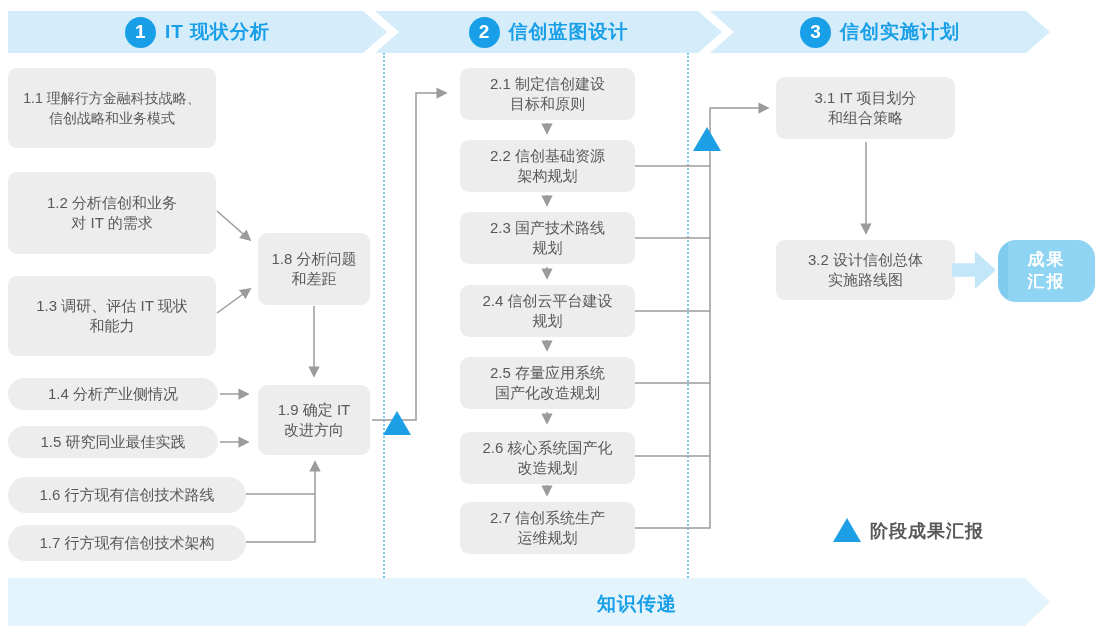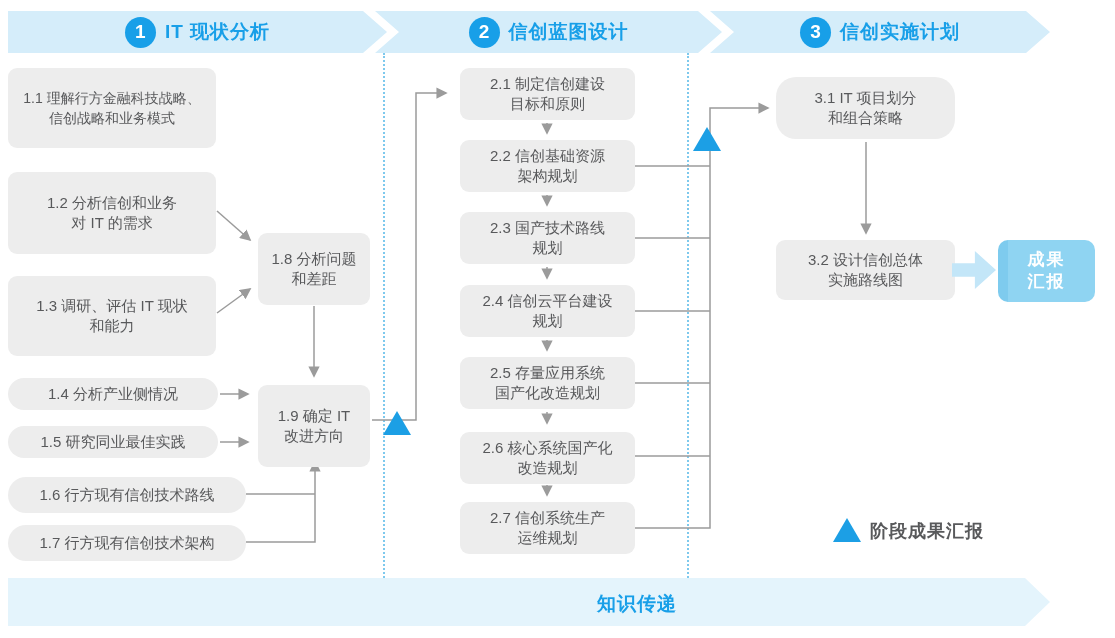--- a/index.html
+++ b/index.html
@@ -27,21 +27,21 @@
   .box span { white-space:nowrap; }
   .box.small-font { font-size:14px; }
   .pill { border-radius:18px;justify-content:center; }
 
   
   .tri { position:absolute; width:0; height:0;
          border-left:14px solid transparent; border-right:14px solid transparent;
          border-bottom:24px solid #1C9FE5; }
 
   
-  .result-box { position:absolute; left:998px; top:240px; width:97px; height:62px; border-radius:10px;
+  .result-box { position:absolute; left:998px; top:240px; width:97px; height:62px; border-radius:18px;
                 background:linear-gradient(90deg,#7ECBEE 0px,#7ECBEE 10px,#8FD4F2 10px);
                 color:#fff; font-weight:bold; font-size:17px; line-height:22px; letter-spacing:2px;
                 display:flex; flex-direction:column; align-items:center; justify-content:center; text-align:center; }
   .big-arrow { position:absolute; left:952px; top:251px; width:44px; height:38px; background:#C3E6F8;
                clip-path:polygon(0 32%, 52% 32%, 52% 0, 100% 50%, 52% 100%, 52% 68%, 0 68%); }
 
   
   .footer-banner { position:absolute; left:8px; top:578px; width:1042px; height:48px; background:#E4F4FC;
                    clip-path:polygon(0 0, calc(100% - 25px) 0, 100% 50%, calc(100% - 25px) 100%, 0 100%); }
   .footer-label { position:absolute; top:591px; width:160px; text-align:center;
@@ -130,21 +130,21 @@
   <div class="box pill" style="left:8px;top:477px;width:238px;height:36px;">
     <span>1.6 行方现有信创技术路线</span>
   </div>
   <div class="box pill" style="left:8px;top:525px;width:238px;height:36px;">
     <span>1.7 行方现有信创技术架构</span>
   </div>
   <div class="box" style="left:258px;top:233px;width:112px;height:72px;">
     <span>1.8 分析问题</span>
     <span>和差距</span>
   </div>
-  <div class="box" style="left:258px;top:385px;width:112px;height:82px;">
+  <div class="box" style="left:258px;top:385px;width:112px;height:70px;">
     <span>1.9 确定 IT</span>
     <span>改进方向</span>
   </div>
 
   <div class="box" style="left:460px;top:68px;width:175px;height:52px;">
     <span>2.1 制定信创建设</span>
     <span>目标和原则</span>
   </div>
   <div class="box" style="left:460px;top:140px;width:175px;height:52px;">
     <span>2.2 信创基础资源</span>
@@ -164,21 +164,21 @@
   </div>
   <div class="box" style="left:460px;top:432px;width:175px;height:52px;">
     <span>2.6 核心系统国产化</span>
     <span>改造规划</span>
   </div>
   <div class="box" style="left:460px;top:502px;width:175px;height:52px;">
     <span>2.7 信创系统生产</span>
     <span>运维规划</span>
   </div>
 
-  <div class="box" style="left:776px;top:77px;width:179px;height:62px;border-radius:20px;">
+  <div class="box" style="left:776px;top:77px;width:179px;height:62px;">
     <span>3.1 IT 项目划分</span>
     <span>和组合策略</span>
   </div>
   <div class="box" style="left:776px;top:240px;width:179px;height:60px;">
     <span>3.2 设计信创总体</span>
     <span>实施路线图</span>
   </div>
 
   <div class="big-arrow"></div>
   <div class="result-box">

